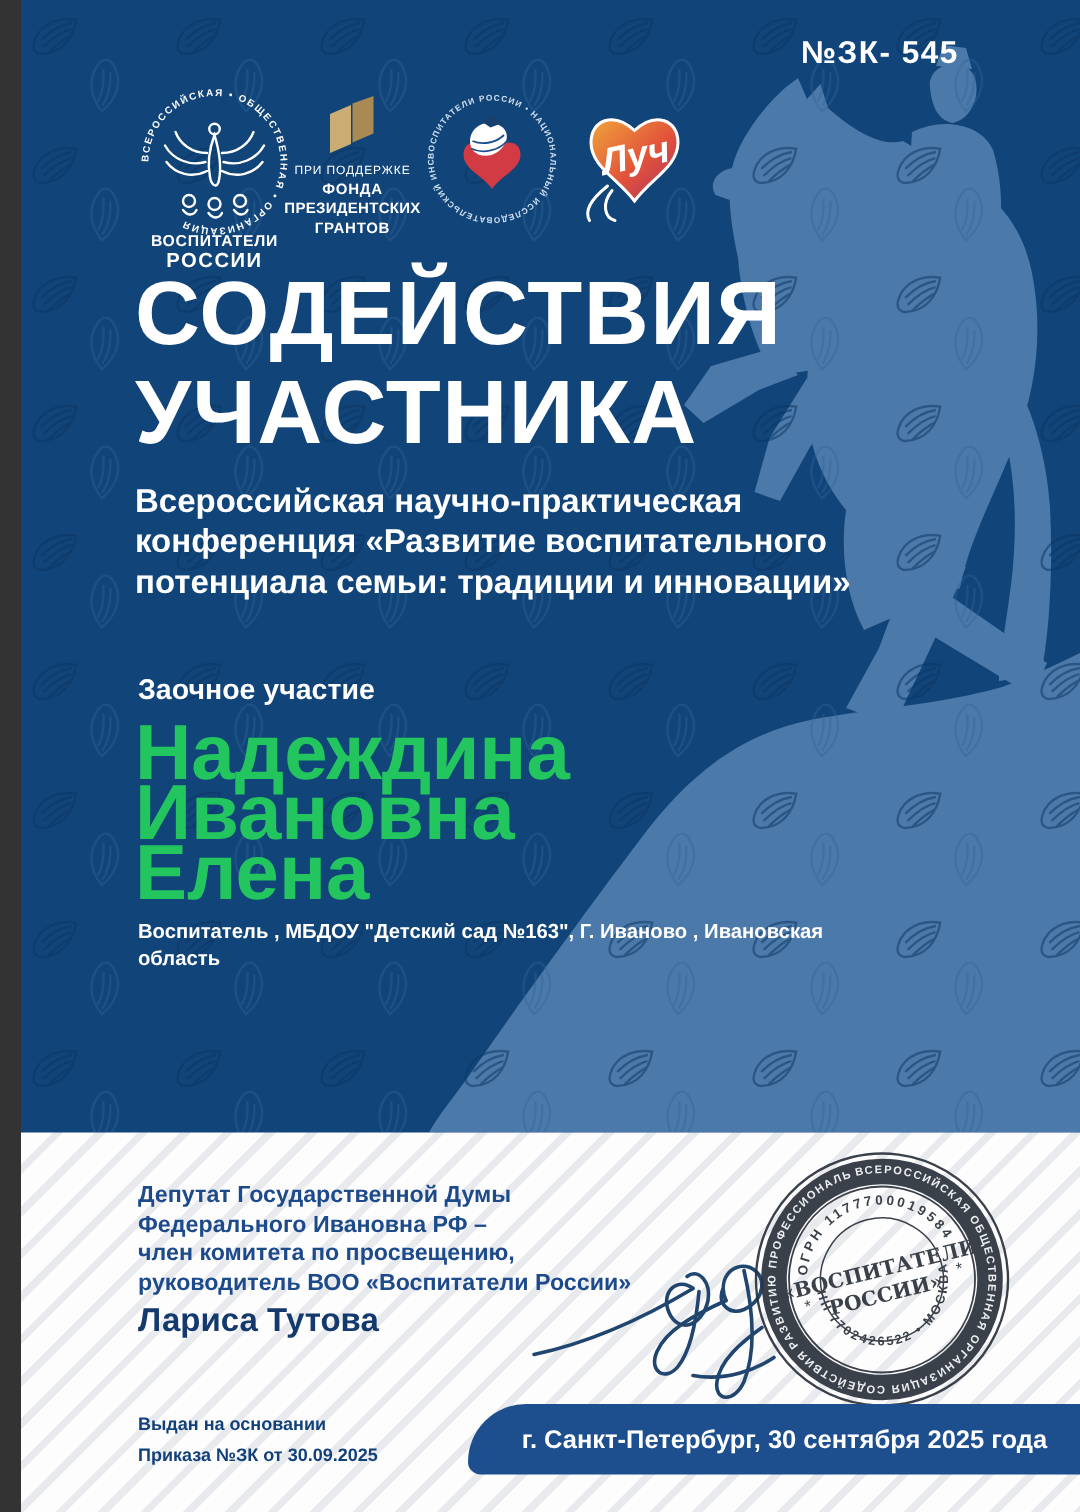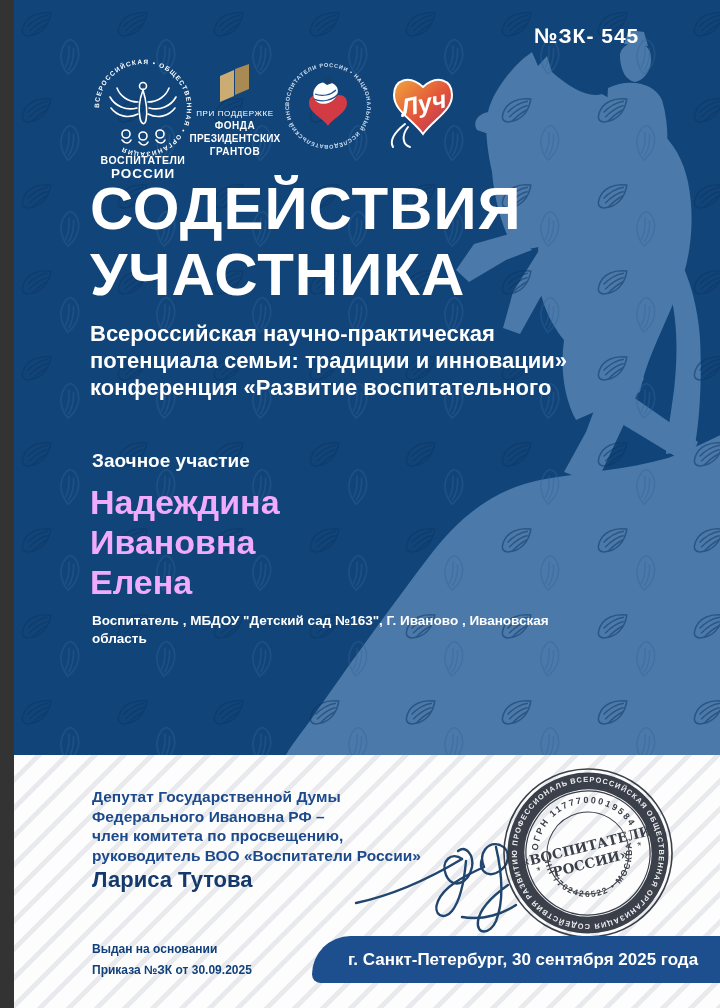--- a/index.html
+++ b/index.html
@@ -17,21 +17,21 @@
   
   .logo{top:56px;}
   .logo text{font-family:"Liberation Sans",sans-serif;}
   
   .title{left:76px;top:176px;color:#fff;font-weight:bold;font-size:60px;line-height:66px;letter-spacing:1px;}
   
   .event{left:76px;top:320px;color:#fff;font-weight:bold;font-size:22px;line-height:27px;}
   
   .participation{left:78px;top:450px;color:#fff;font-weight:bold;font-size:19px;}
   
-  .name{left:76px;top:482px;color:#f0abfc;font-weight:bold;font-size:34px;line-height:40px;}
+  .name{left:76px;top:482px;color:#22c55e;font-weight:bold;font-size:52px;line-height:40px;}
   .name div{margin-bottom:0px;}
   
   .position{left:78px;top:612px;color:#fff;font-weight:bold;font-size:13.5px;line-height:18px;max-width:480px;}
   
   .white-panel{
     left:0;top:755px;width:720px;height:253px;
     background:repeating-linear-gradient(135deg,#fdfdfe 0px,#fdfdfe 15px,#e8eaee 15px,#e8eaee 20px);
   }
   .role{position:absolute;left:78px;top:32px;color:#1d4a8a;font-weight:bold;font-size:15.5px;line-height:19.5px;}
   .signatory-name{position:absolute;left:78px;top:112px;color:#143a6d;font-weight:bold;font-size:22px;}
@@ -167,22 +167,22 @@
     <text x="48" y="54" text-anchor="middle" font-size="25" fill="#fff" font-weight="bold" font-style="italic" font-family="DejaVu Serif, serif" transform="rotate(-12 48 48)">Луч</text>
   </svg>
 
   <div class="abs title">
     <div>СОДЕЙСТВИЯ</div>
     <div>УЧАСТНИКА</div>
   </div>
 
   <div class="abs event">
     <div>Всероссийская научно-практическая</div>
+    <div>конференция «Развитие воспитательного</div>
     <div>потенциала семьи: традиции и инновации»</div>
-    <div>конференция «Развитие воспитательного</div>
   </div>
 
   <div class="abs participation">Заочное участие</div>
 
   <div class="abs name">
     <div>Надеждина</div>
     <div>Ивановна</div>
     <div>Елена</div>
   </div>
 

